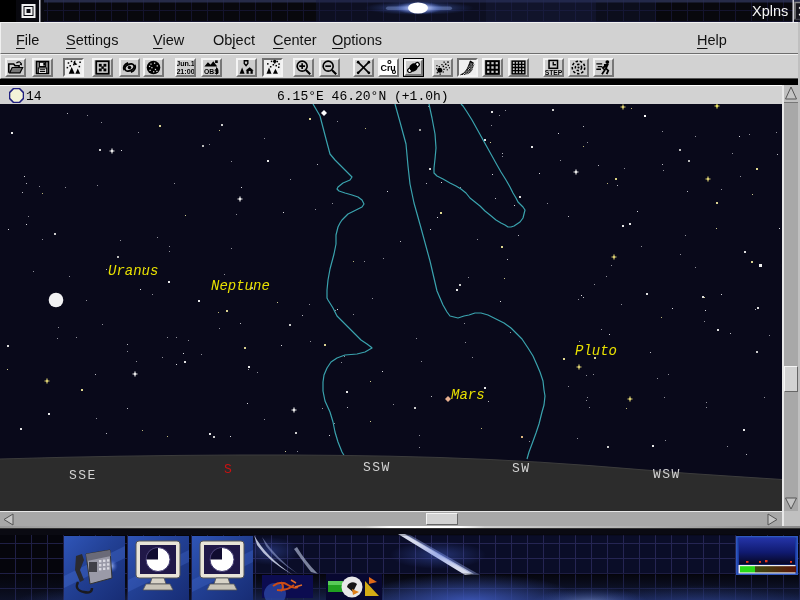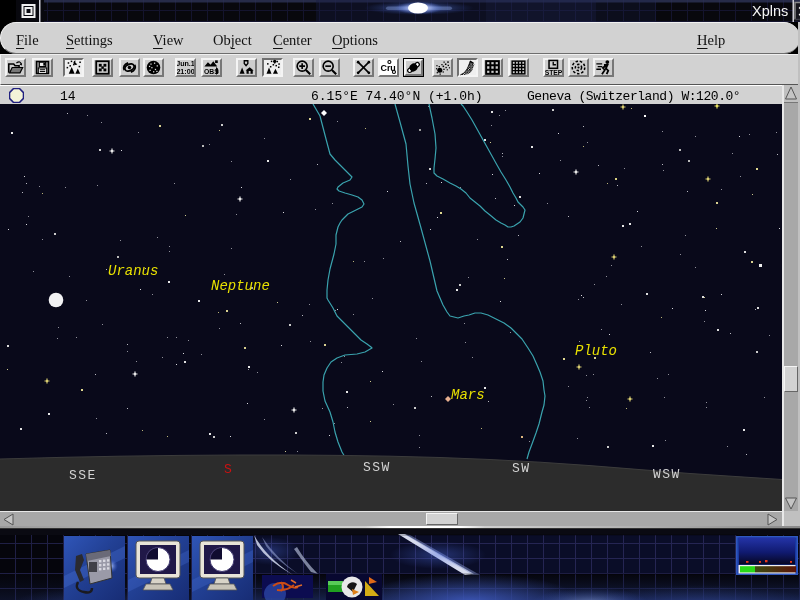--- a/index.html
+++ b/index.html
@@ -1,28 +1,28 @@
 <!DOCTYPE html>
 <html><head><meta charset="utf-8">
 <style>
 * { margin:0; padding:0; box-sizing:border-box; }
 html,body { width:800px; height:600px; overflow:hidden; background:#000; }
 body { font-family:"Liberation Sans",sans-serif; position:relative; }
 .abs { position:absolute; }
 #menubar { left:0; top:22px; width:800px; height:32px; background:#d2d2d2;
   border-top:1.5px solid #f0f0f0; border-left:1.5px solid #f0f0f0; border-bottom:1.5px solid #6e6e6e;
-  font-family:Liberation Serif, serif; font-size:14.5px; color:#111;border-radius:16px; }
+  font-family:Liberation Sans, sans-serif; font-size:14.5px; color:#111; }
 #menubar span { position:absolute; top:9px; }
 #menubar u { text-decoration-thickness:1px; text-underline-offset:2.5px; }
-#toolbar { left:0; top:54px; width:800px; height:31px; background:#d2d2d2;
+#toolbar { left:0; top:54px; width:800px; height:25px; background:#d2d2d2;
   border-top:1.5px solid #f0f0f0; border-left:1.5px solid #f0f0f0; border-bottom:1.5px solid #555;text-align:center; }
 .tb { position:absolute; display:flex; align-items:center; justify-content:center; }
 #status { left:0; top:85px; width:782px; height:19px; background:#d2d2d2;
   border-top:1px solid #fff; font-family:"Liberation Mono",monospace; font-size:13px; color:#000; }
-#status span { position:absolute; top:3px; white-space:pre;margin-left:34px; }
+#status span { position:absolute; top:3px; white-space:pre; }
 #sky { left:0; top:104px; width:782px; height:407px; }
 #hscroll { left:0; top:511px; width:782px; height:15px; background:#a8a8a8; border-top:1px solid #e8e8e8; }
 #vscroll { left:782px; top:85px; width:16px; height:441px; background:#a8a8a8; border-left:2px solid #e8e8e8; }
 .thumb { position:absolute; background:#d2d2d2; border-top:1.5px solid #f4f4f4; border-left:1.5px solid #f4f4f4;
   border-bottom:1.5px solid #666; border-right:1.5px solid #666; }
 #rborder { left:798px; top:22px; width:2px; height:504px; background:#c0c0c0; }
 #bborder { left:0; top:526px; width:800px; height:3px; border-bottom:1px solid #333;
   background:radial-gradient(ellipse 60px 8px at 425px 50%, #ffffff 60%, rgba(255,255,255,0)), linear-gradient(90deg,#9a9a9a,#c4c4c4 30%,#d8d8d8 55%,#b0b0b0 80%,#8a8a8a); }
 #desk { left:0; top:529px; width:800px; height:71px; overflow:hidden; }
 </style></head>
@@ -302,22 +302,21 @@
         <path d="M10 6.5 L14 6.5 L12.2 10.5 L14.8 13 L13 17 M12.6 7 L8.8 10 L11 12.2 L7.8 17" fill="none" stroke="#000000" stroke-width="2"></path>
         <path d="M1.5 5.5 h6.5 M3 8.5 h5.2 M1.5 11.5 h5.2" stroke="#000000" stroke-width="1.5"></path>
       </svg>
     </div>
 </div>
 <div class="abs" id="status">
   <svg width="15" height="15" viewBox="0 0 15 15" style="position:absolute;left:9px;top:2px">
     <polygon points="4.6,0.5 10.4,0.5 14.5,4.6 14.5,10.4 10.4,14.5 4.6,14.5 0.5,10.4 0.5,4.6" fill="#f4f4d8" stroke="#202080" stroke-width="1.6"></polygon>
   </svg>
   <span style="left:26px">14</span>
-  <span style="left:277px">6.15°E 74.40°N (+1.0h)</span>
-  <span style="left:493px;letter-spacing:-0.45px">Geneva (Switzerland) W:120.0°</span>
+  <span style="left:277px">6.15°E 46.20°N (+1.0h)</span>
 </div>
 <div class="abs" id="sky">
     <svg width="782" height="407" viewBox="0 0 782 407" style="display:block">
 <rect width="782" height="407" fill="#09091a"></rect>
 <path d="M324 6l3 3-3 3-3-3z" fill="#ffffff"></path>
 <rect x="159" y="21" width="2" height="2" fill="#d8d090"></rect>
 <path d="M109.5 47h5M112 44.5v5" stroke="#e8e8e8" stroke-width="1.2"></path>
       <rect x="111" y="46" width="2" height="2" fill="#e8e8e8"></rect>
 <rect x="99" y="45" width="2" height="2" fill="#cccccc"></rect>
 <path d="M237.5 95h5M240 92.5v5" stroke="#e8e8e8" stroke-width="1.2"></path>

